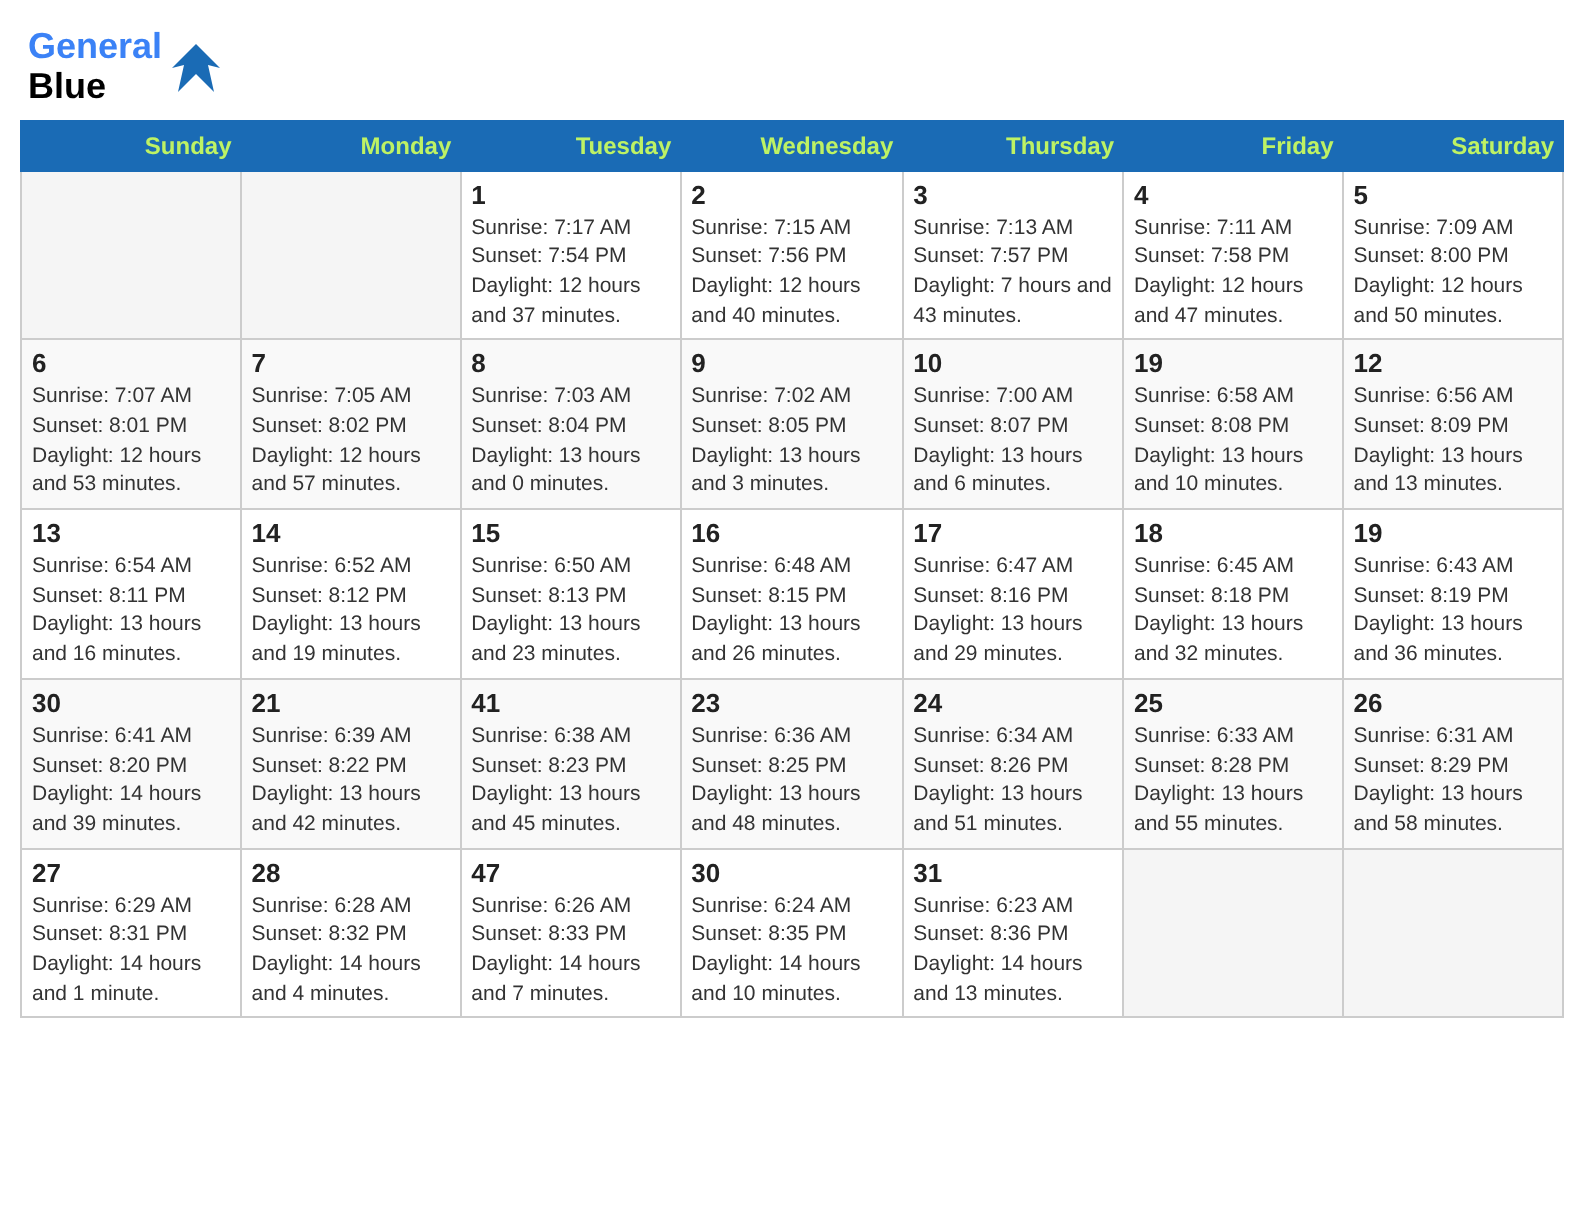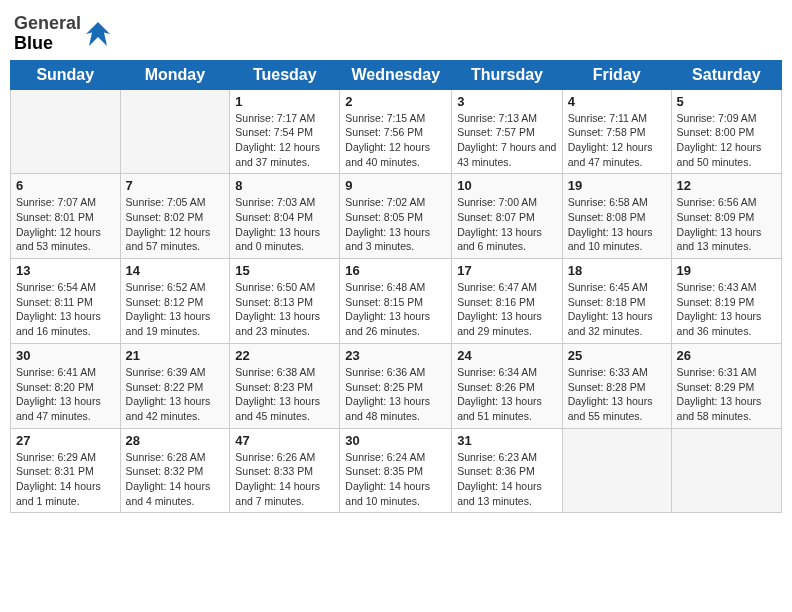--- a/index.html
+++ b/index.html
@@ -22,21 +22,21 @@
       align-items: center;
       gap: 0;
     }
     .logo-text {
       font-size: 18px;
       font-weight: bold;
       color: #333;
       line-height: 1.1;
     }
     .logo-text span {
-      color: #404040;
+      color: #3b82f6;
     }
     .logo-bird {
       width: 30px;
       height: 30px;
       margin-left: 2px;
     }
     .title-block {
       text-align: right;
     }
     .month-title {
@@ -49,24 +49,24 @@
       font-size: 15px;
       color: #555;
     }
     .calendar {
       width: 100%;
       border-collapse: collapse;
       font-size: 11px;
     }
     .calendar th {
       background-color: #1a6bb5;
-      color: #ffffff;
+      color: #bef264;
       padding: 5px 4px;
-      text-align: center;
-      font-size: 16px;
+      text-align: right;
+      font-size: 12px;
       font-weight: bold;
       border: 1px solid #1a6bb5;
     }
     .calendar td {
       border: 1px solid #ccc;
       vertical-align: top;
       padding: 4px 5px;
       width: 113px;
       min-height: 80px;
       background: #fff;
@@ -247,30 +247,30 @@
           <div class="cell-text">Sunrise: 6:43 AM</div>
           <div class="cell-text">Sunset: 8:19 PM</div>
           <div class="cell-text">Daylight: 13 hours and 36 minutes.</div>
         </td>
       </tr>
       <tr>
         <td>
           <span class="day-number">30</span>
           <div class="cell-text">Sunrise: 6:41 AM</div>
           <div class="cell-text">Sunset: 8:20 PM</div>
-          <div class="cell-text">Daylight: 13 hours and 47 minutes.</div>
+          <div class="cell-text">Daylight: 14 hours and 39 minutes.</div>
         </td>
         <td>
           <span class="day-number">21</span>
           <div class="cell-text">Sunrise: 6:39 AM</div>
           <div class="cell-text">Sunset: 8:22 PM</div>
           <div class="cell-text">Daylight: 13 hours and 42 minutes.</div>
         </td>
         <td>
-          <span class="day-number">22</span>
+          <span class="day-number">41</span>
           <div class="cell-text">Sunrise: 6:38 AM</div>
           <div class="cell-text">Sunset: 8:23 PM</div>
           <div class="cell-text">Daylight: 13 hours and 45 minutes.</div>
         </td>
         <td>
           <span class="day-number">23</span>
           <div class="cell-text">Sunrise: 6:36 AM</div>
           <div class="cell-text">Sunset: 8:25 PM</div>
           <div class="cell-text">Daylight: 13 hours and 48 minutes.</div>
         </td>

